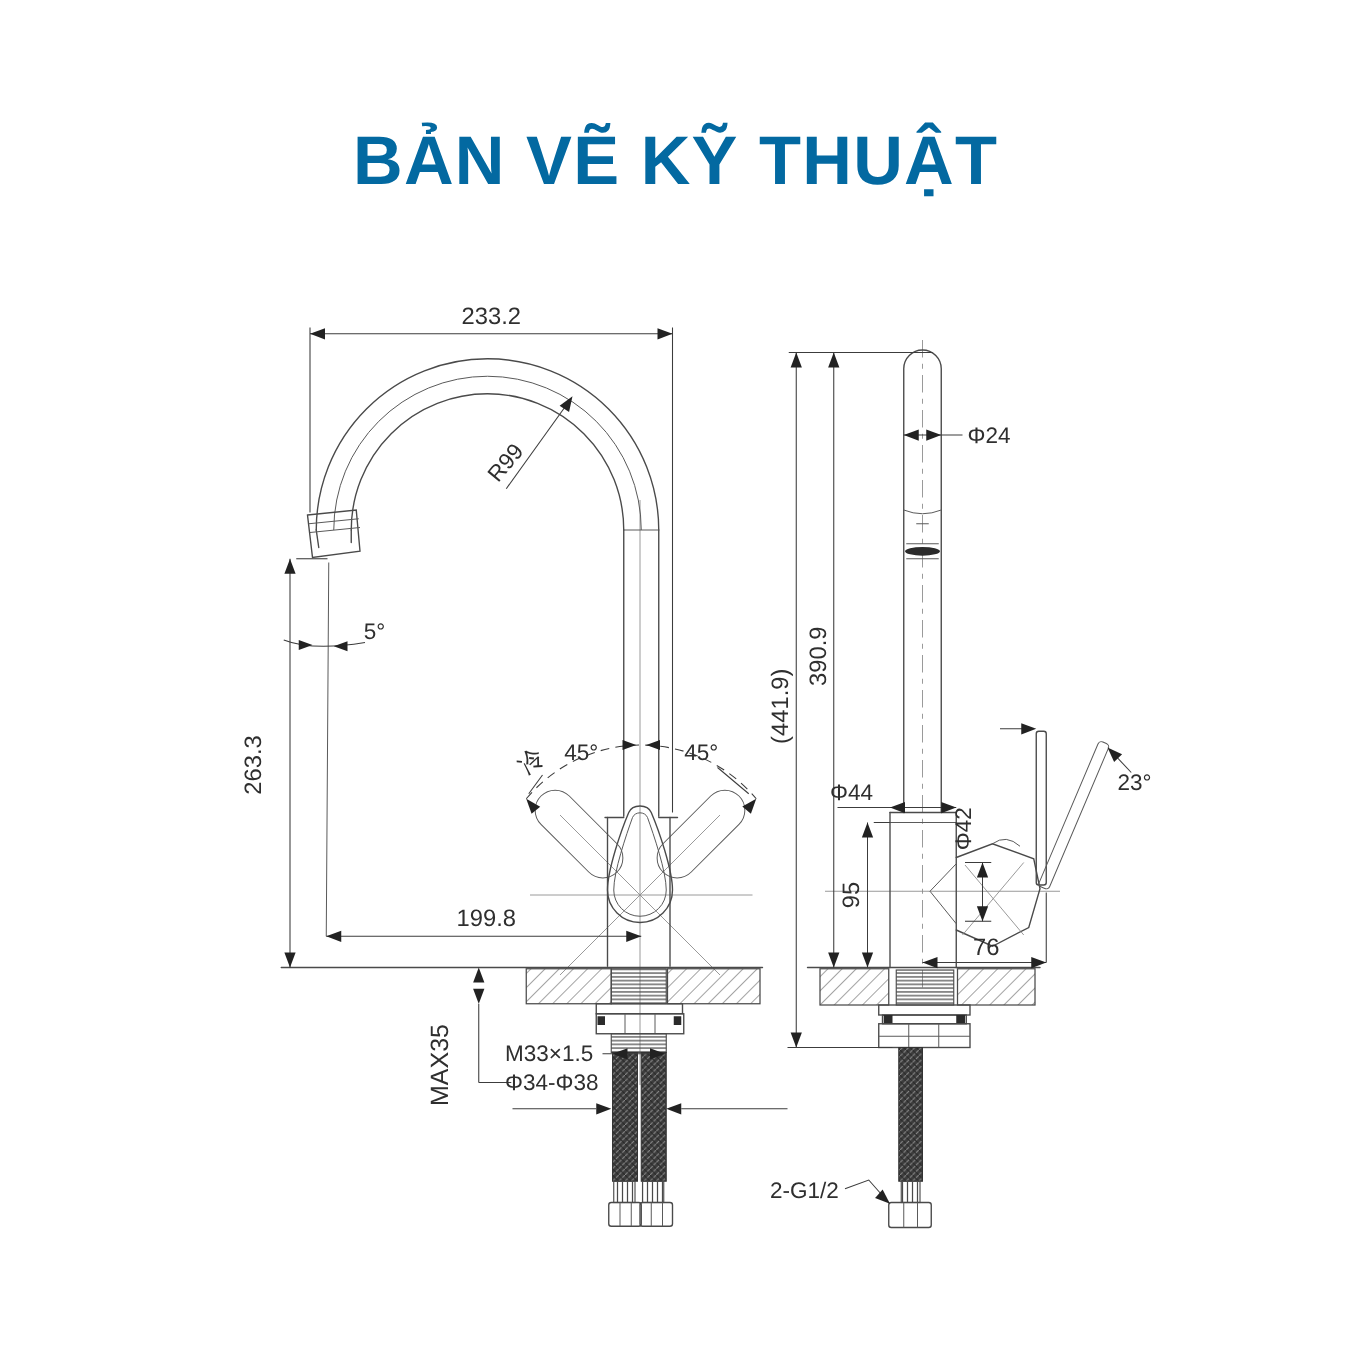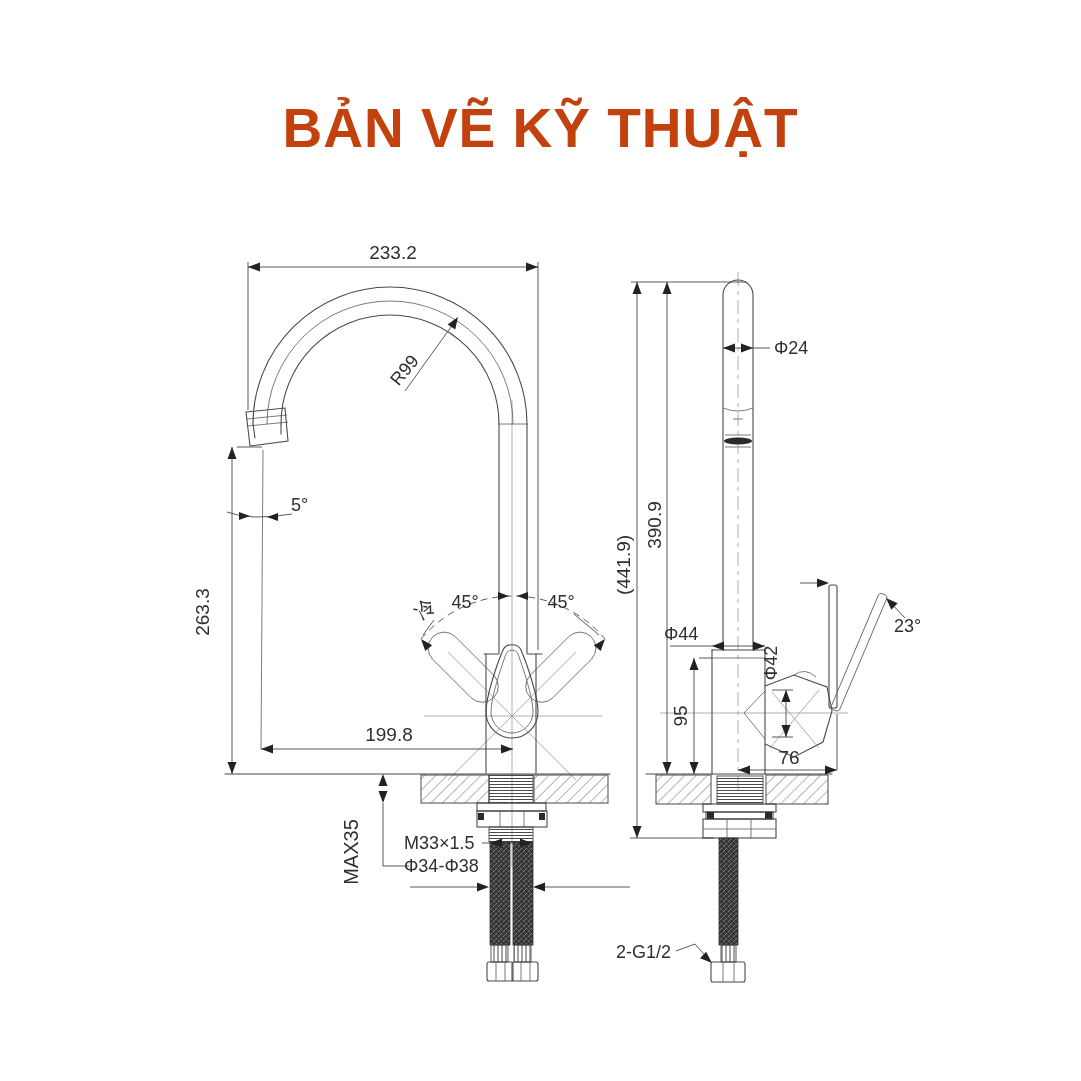--- a/index.html
+++ b/index.html
@@ -1,19 +1,19 @@
 <!DOCTYPE html>
 <html><head>
 <meta charset="utf-8">
 <style>
   html,body{margin:0;padding:0;background:#fff;}
   #page{position:relative;width:1081px;height:1081px;background:#fff;overflow:hidden;
         font-family:"Liberation Sans",sans-serif;}
   #title{position:absolute;top:96px;left:0;width:100%;text-align:center;
-         font-size:55px;font-weight:800;letter-spacing:1px;color:#c2410c;
+         font-size:55px;font-weight:800;letter-spacing:1px;color:#0369a1;
          font-family:"Liberation Sans",sans-serif;}
   svg{position:absolute;top:0;left:0;}
   .ln{stroke:#4a4a4a;stroke-width:1.1;fill:none;stroke-linecap:round;}
   .thin{stroke:#5a5a5a;stroke-width:0.8;fill:none;}
   .cl{stroke:#8c8c8c;stroke-width:0.7;fill:none;}
   .dim{stroke:#3c3c3c;stroke-width:0.85;fill:none;}
   .ar{fill:#222;stroke:none;}
   .dark{fill:#2b2b2b;stroke:none;}
   text{font-family:"Liberation Sans",sans-serif;fill:#2f2f2f;font-size:19px;}
   .t18{font-size:18px;} .t20{font-size:20px;}

